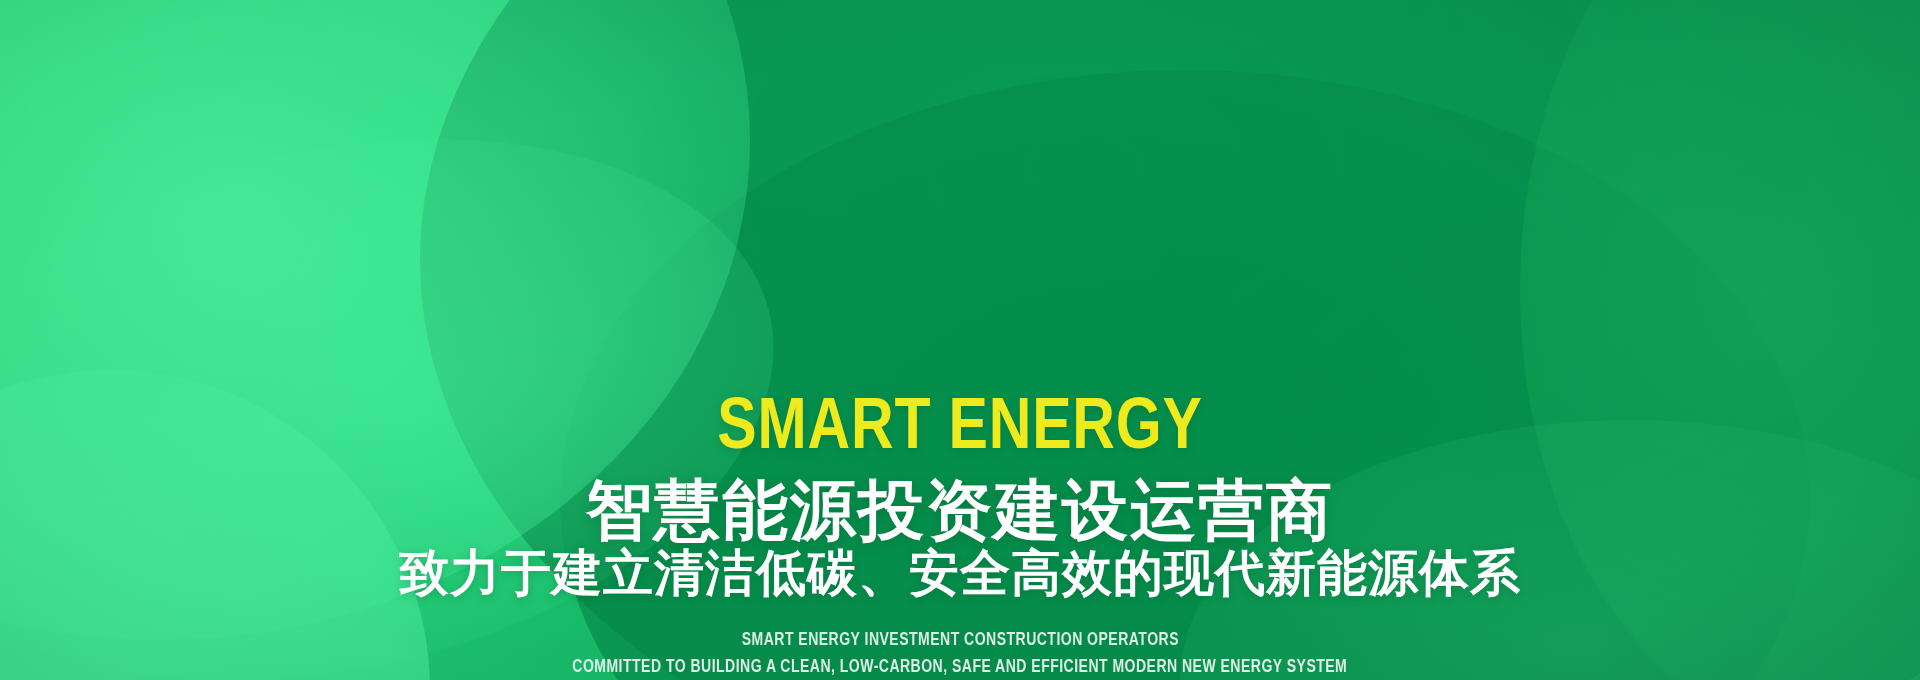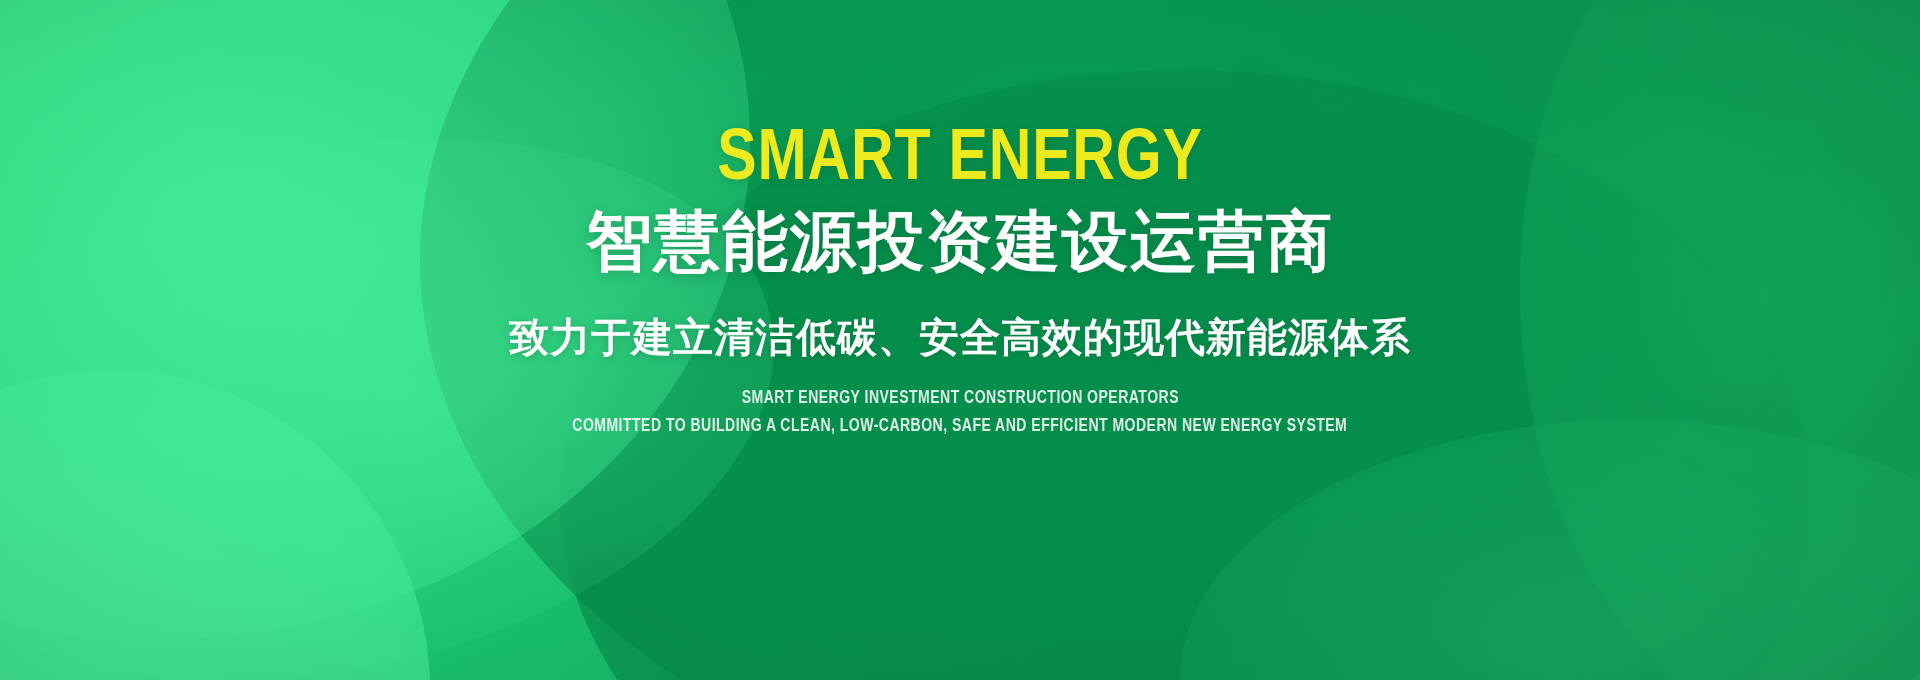--- a/index.html
+++ b/index.html
@@ -147,21 +147,21 @@
     pointer-events: none;
   }
 
   
   .content {
     position: absolute;
     inset: 0;
     display: flex;
     flex-direction: column;
     align-items: center;
-    justify-content: flex-start;
+    justify-content: flex-end;
     padding-top: 118px;
     box-sizing: border-box;
     text-align: center;
   }
 
   .headline-en {
     color: #edea1e;
     font-family: "Liberation Sans Narrow", "Liberation Sans", "DejaVu Sans Condensed", sans-serif;
     font-size: 72px;
     font-weight: 700;
@@ -181,25 +181,24 @@
     line-height: 1.08;
     letter-spacing: 2px;
     margin-top: 16px;
     white-space: nowrap;
     text-shadow: 0 3px 12px rgba(0,65,32,0.28);
   }
 
   .subhead-cn {
     color: #ffffff;
     font-family: "DejaVu Sans", "Liberation Sans", sans-serif;
-    font-size: 40px;
+    font-size: 50px;
     font-weight: 700;
     line-height: 1.1;
     letter-spacing: 1px;
-    margin-top: 38px;
     white-space: nowrap;
     text-shadow: 0 2px 9px rgba(0,65,32,0.25);
   }
 
   .sub-en {
     color: rgba(255,255,255,0.86);
     font-family: "Liberation Sans Narrow", "Liberation Sans", "DejaVu Sans Condensed", sans-serif;
     font-size: 18px;
     font-weight: 700;
     letter-spacing: 0.6px;

